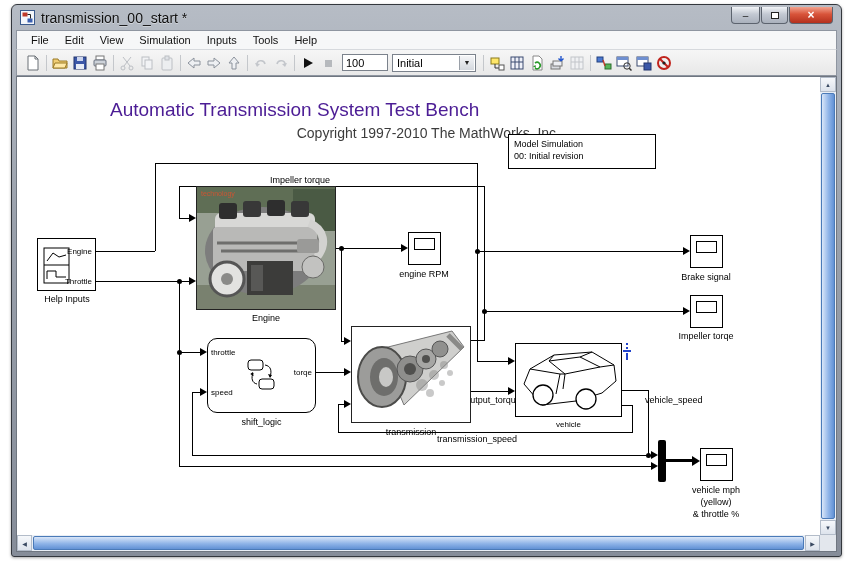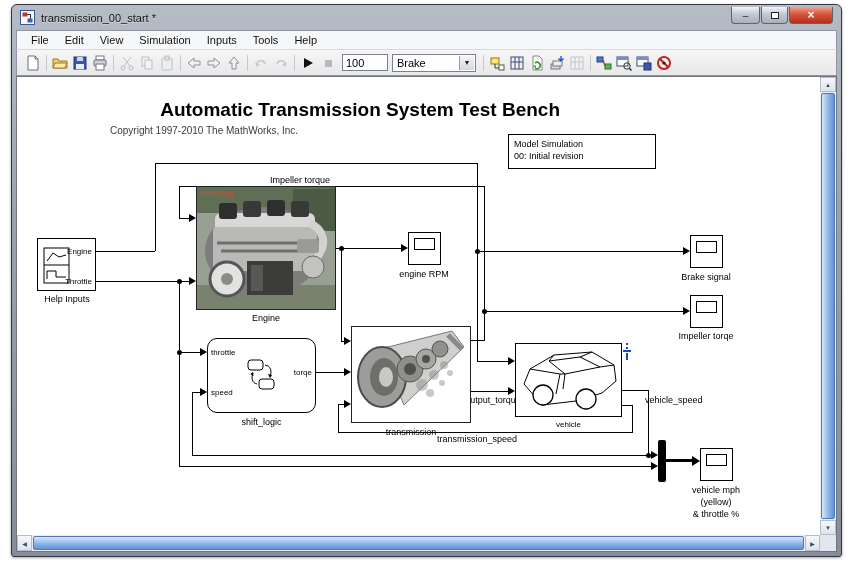--- a/index.html
+++ b/index.html
@@ -5,21 +5,21 @@
   * { box-sizing: border-box; margin: 0; padding: 0; }
   html,body { width:850px; height:564px; background:#fff; font-family:"Liberation Sans",sans-serif; }
   .page { position:relative; width:850px; height:564px; overflow:hidden; background:#fff; }
 
   
   .window { position:absolute; left:11px; top:4px; width:831px; height:553px;
             border:1px solid #33373d; border-radius:6px 6px 3px 3px;
             background:linear-gradient(#b6bcc5,#9aa1ac 40%,#868d99);
             padding:0 4px 4px 4px; box-shadow:0 1px 3px rgba(0,0,0,.35); }
   .titlebar { height:25px; display:flex; align-items:center; padding:0 4px; }
-  .titlebar .title { font-size:11px; color:#111; margin-left:6px; flex:1;
+  .titlebar .title { font-size:14px; color:#111; margin-left:6px; flex:1;
                      text-shadow:0 1px 0 rgba(255,255,255,.4); }
   .winbtns { display:flex; gap:1px; margin-top:-4px; }
   .winbtn { height:17px; border:1px solid #5c636e; border-top:none; border-radius:0 0 4px 4px;
             display:flex; align-items:center; justify-content:center; font-size:10px; color:#222;
             background:linear-gradient(#f2f4f7,#c2c8d2 45%,#aab1bc); }
   .winbtn.min { width:29px; } .winbtn.max { width:27px; }
   .winbtn.close { width:44px; background:linear-gradient(#f3a38e,#d8543a 45%,#b4301d); color:#fff; font-weight:bold; font-size:12px; }
   .restore-glyph { width:8px; height:7px; border:1px solid #222; background:#fff; }
 
   .menubar { height:20px; background:#f6f7f8; border:1px solid #8e95a0; border-bottom:1px solid #d6d9dd;
@@ -60,23 +60,23 @@
   .dot { position:absolute; width:5px; height:5px; background:#000; border-radius:50%; }
   .ar { position:absolute; width:0; height:0; border-left:7px solid #000;
         border-top:4px solid transparent; border-bottom:4px solid transparent; }
   .arbig { border-left-width:8px; border-top-width:5px; border-bottom-width:5px; }
   .blk { position:absolute; border:1px solid #000; background:#fff; }
   .scope { position:absolute; width:33px; height:33px; border:1px solid #000; background:#fff; }
   .scr { position:absolute; left:5px; top:5px; width:21px; height:12px; border:1px solid #000; }
   .blklbl { position:absolute; font-size:9px; color:#000; text-align:center; }
   .portlbl { position:absolute; font-size:8px; color:#000; }
   .siglbl { position:absolute; font-size:9px; color:#000; }
-  .dtitle { position:absolute; left:110px; top:99px; width:450px; text-align:right;
-            font-size:19px; font-weight:bold; color:#000000; }
-  .dcopy { position:absolute; left:110px; top:125px; width:450px; text-align:left; font-size:10px; color:#3c3c3c; }
+  .dtitle { position:absolute; left:110px; top:99px; width:450px; text-align:left;
+            font-size:19px; font-weight:normal; color:#4c1d95; }
+  .dcopy { position:absolute; left:110px; top:125px; width:450px; text-align:right; font-size:14px; color:#3c3c3c; }
   .descbox { position:absolute; left:508px; top:134px; width:148px; height:35px; border:1px solid #000;
              background:#fff; font-size:9px; line-height:12px; padding:3px 5px; }
   .mux { position:absolute; left:658px; top:440px; width:8px; height:42px; background:#000; border-radius:2px; }
 </style>
 </head>
 <body>
 
 <div class="page">
   <div class="window">
 
@@ -194,21 +194,21 @@
             <path d="M4 3 L13 8 L4 13 Z" fill="#111"></path>
           </svg>
         </span>
       <span class="tbtn">
           <svg width="16" height="16" viewBox="0 0 16 16">
             <rect x="5" y="5" width="7" height="7" fill="#b6b9bd"></rect>
           </svg>
         </span>
       <input class="zoominput" value="100" style="">
       <div class="combo">
-        <span>Brake</span>
+        <span>Initial</span>
         <span class="dd">▼</span>
       </div>
       <span class="tsep"></span>
       <span class="tbtn">
           <svg width="16" height="16" viewBox="0 0 16 16">
             <rect x="2" y="3" width="8" height="6" fill="#ffe76a" stroke="#8a7a1a"></rect>
             <path d="M6 9 v4 h4" stroke="#333" fill="none"></path>
             <rect x="10" y="10" width="5" height="5" fill="#fff" stroke="#555"></rect>
           </svg>
         </span>

